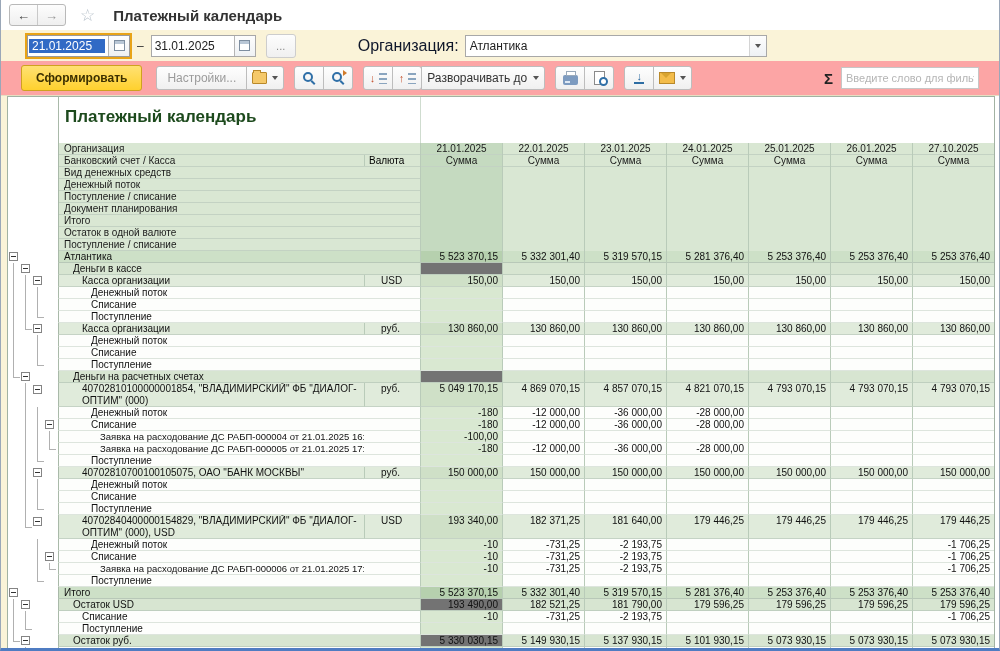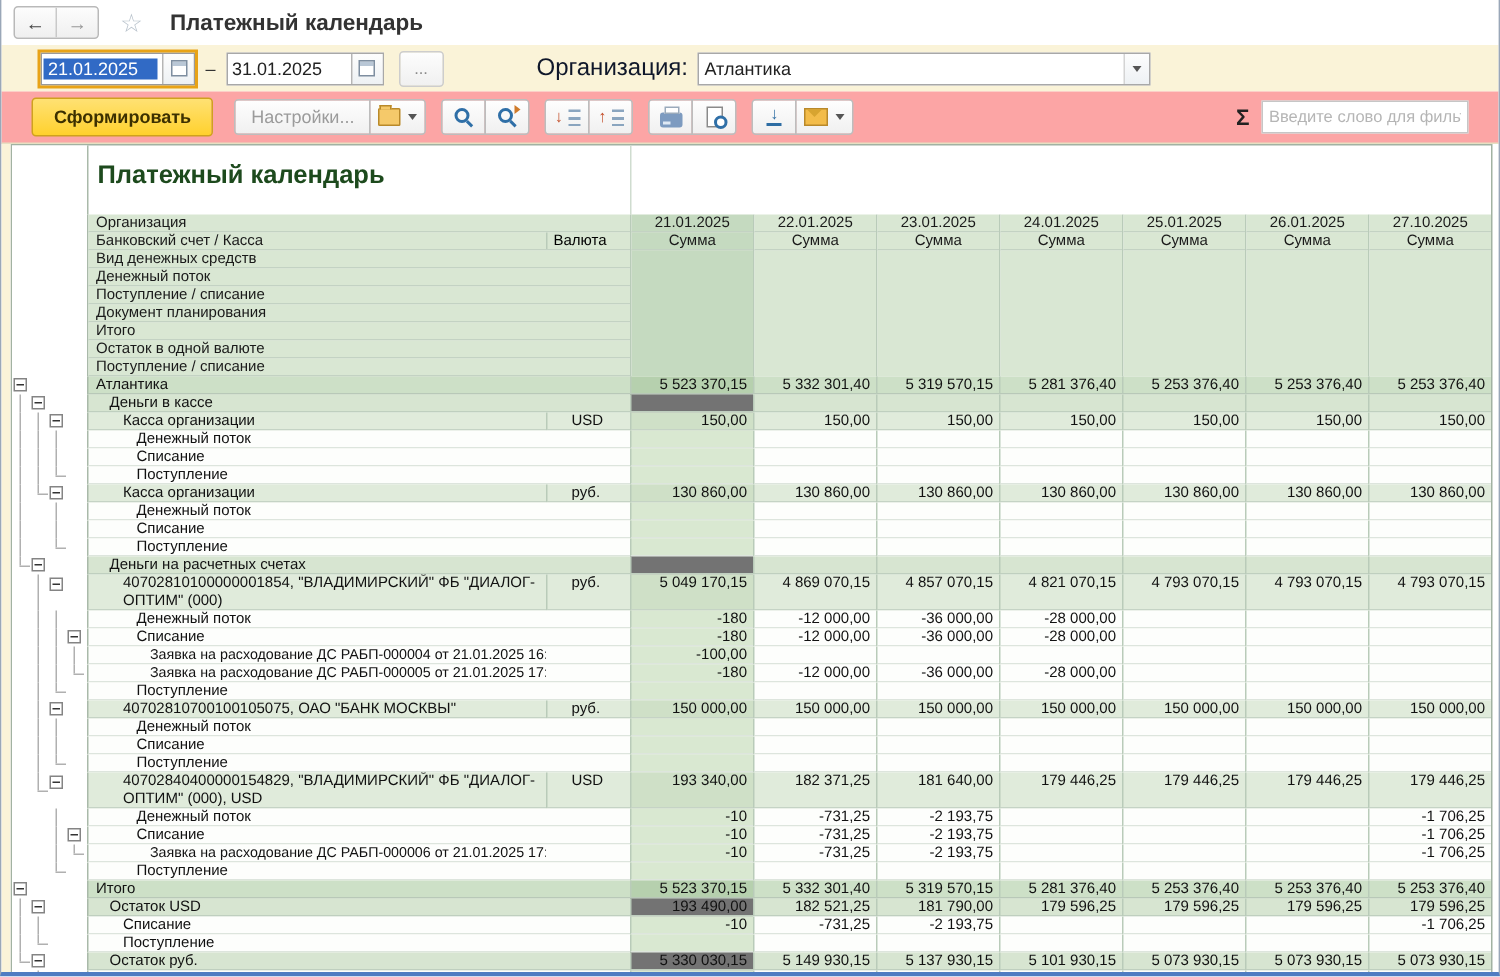--- a/index.html
+++ b/index.html
@@ -172,20 +172,24 @@
       <div class="tbbtn">
           <span class="i-rows">
             <b class="arr">↓</b>
           </span>
         </div>
       <div class="tbbtn">
           <span class="i-rows">
             <b class="arr">↑</b>
           </span>
         </div>
+      <div class="tbbtn">
+        <span>Разворачивать до</span>
+        <span class="caret" style="margin-left:6px"></span>
+      </div>
     </div>
     <div class="tbgroup">
       <div class="tbbtn">
           <span class="i-print"></span>
         </div>
       <div class="tbbtn">
           <span class="i-preview"></span>
         </div>
     </div>
     <div class="tbgroup">

